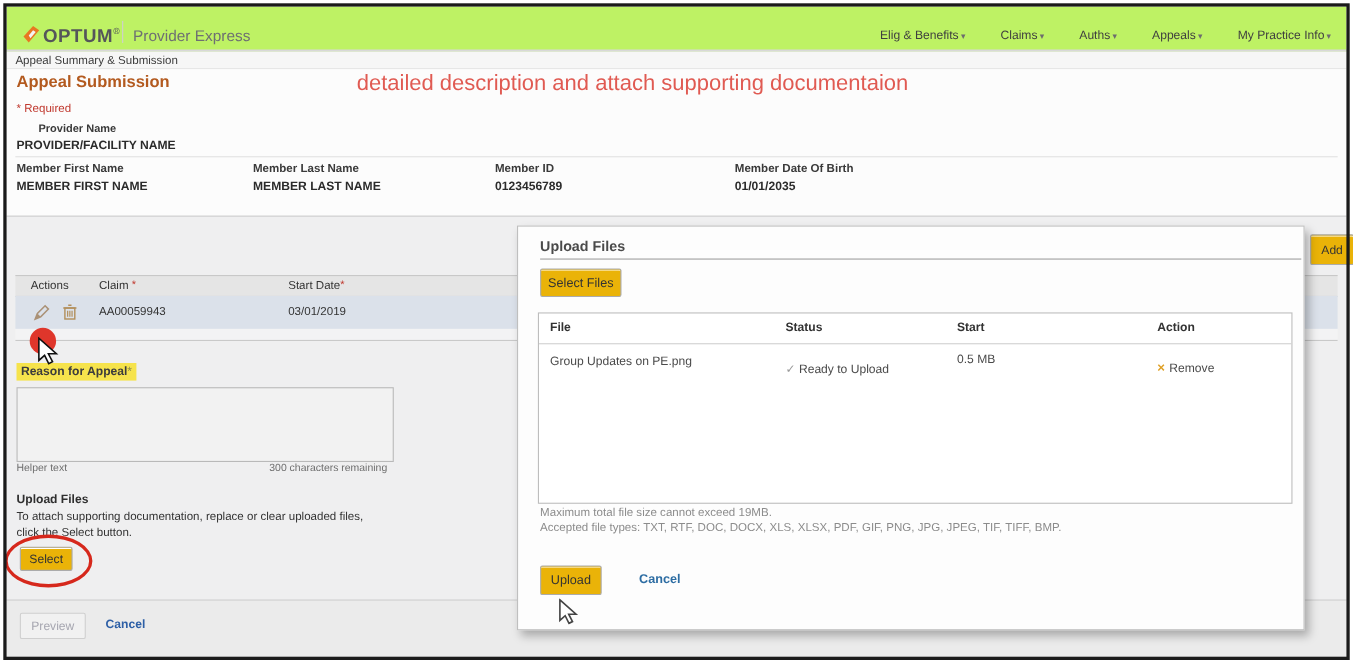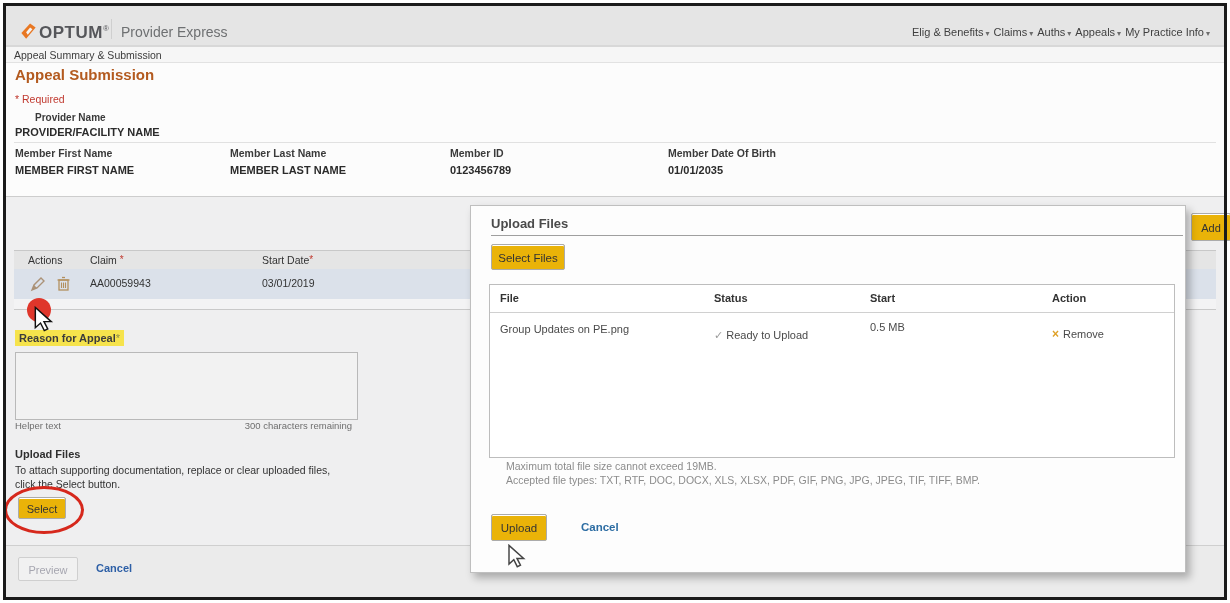--- a/index.html
+++ b/index.html
@@ -2,28 +2,28 @@
 <html><head>
 <meta charset="utf-8">
 <style>
   html,body{margin:0;padding:0;background:#fff;}
   #screen{position:relative;width:1230px;height:603px;background:#fff;
           font-family:"Liberation Sans",sans-serif;overflow:hidden;}
   .abs{position:absolute;}
   .frame{position:absolute;left:3px;top:3px;width:1218px;height:591px;
          border:3px solid #1b1b1b;pointer-events:none;z-index:60;}
   
-  .header{left:6px;top:6px;width:1218px;height:39px;background:#e5e5e5;
+  .header{left:6px;top:6px;width:1218px;height:39px;background:#bef264;
           border-bottom:2px solid #d8d8d8;}
   .brand{left:33px;top:17px;font-size:17px;font-weight:bold;color:#55565a;letter-spacing:.5px;}
   .brand sup{font-size:8px;font-weight:normal;}
   .logo-mark{left:13px;top:16px;}
   .vdiv{left:105px;top:13px;width:1px;height:20px;background:#cfcfcf;}
   .apptitle{left:115px;top:18px;font-size:14px;color:#6e7072;}
-  .nav{right:14px;top:20px;display:flex;gap:4px;font-size:11px;color:#3f3f3f;}
+  .nav{right:14px;top:20px;display:flex;gap:32px;font-size:11px;color:#3f3f3f;}
   .nav .item{cursor:pointer;white-space:nowrap;}
   .caret{font-size:8px;color:#6d6d6d;margin-left:2px;}
   
   .crumbbar{left:6px;top:47px;width:1218px;height:15px;background:#f6f6f6;border-bottom:1px solid #e2e2e2;}
   .crumb{left:14px;top:49px;font-size:10.5px;color:#3c3c3c;}
   
   .zone-top{left:6px;top:63px;width:1218px;height:133px;background:#fcfcfc;}
   .zone-mid{left:6px;top:196px;width:1218px;height:349px;background:#efeff0;border-top:1px solid #cdcdcd;}
   .zone-bottom{left:6px;top:545px;width:1218px;height:52px;background:#ebebeb;border-top:1px solid #cfcfcf;}
   
@@ -75,21 +75,21 @@
          border:1px solid #bfbfbf;box-shadow:4px 5px 8px rgba(0,0,0,.28);z-index:20;}
   .m-title{left:20px;top:10px;font-size:13px;font-weight:bold;color:#4a4a4a;}
   .m-rule{left:20px;top:29px;width:692px;height:1px;background:#9f9f9f;}
   .m-selectfiles{left:20px;top:38px;width:74px;height:26px;line-height:24px;font-size:11.5px;}
   .filebox{left:18px;top:78px;width:684px;height:172px;background:#fff;border:1px solid #bdbdbd;}
   .fb-headrow{position:absolute;left:0;top:0;width:100%;height:27px;border-bottom:1px solid #d0d0d0;}
   .fb-th{position:absolute;top:7px;font-size:11px;font-weight:bold;color:#333;}
   .fb-td{position:absolute;font-size:11px;color:#4a4a4a;}
   .check{color:#9a9a9a;font-size:11px;}
   .removex{color:#dfa128;font-size:12px;font-weight:bold;margin-right:4px;}
-  .m-note{left:20px;font-size:10.5px;color:#8c8c8c;margin-left:15px;}
+  .m-note{left:20px;font-size:10.5px;color:#8c8c8c;}
   .m-uploadbtn{left:20px;top:308px;width:56px;height:27px;line-height:25px;font-size:11.5px;}
   .m-cancel{left:110px;top:315px;font-size:11.5px;font-weight:bold;color:#2d6da3;cursor:pointer;}
 </style>
 </head>
 <body>
 
 <div id="screen">
 
   <div class="abs header">
     <svg class="abs logo-mark" width="19" height="19" viewBox="0 0 24 24">
@@ -113,20 +113,21 @@
   <div class="abs crumbbar"></div>
   <div class="abs crumb">Appeal Summary &amp; Submission</div>
 
   <div class="abs zone-top"></div>
   <div class="abs zone-mid"></div>
   <div class="abs zone-bottom"></div>
 
   <div class="abs pagetitle">Appeal Submission</div>
   <div class="abs required-note">* Required</div>
   <div class="abs annotation">
+    <div>detailed description and attach supporting documentaion</div>
   </div>
   <div class="abs provlabel">Provider Name</div>
   <div class="abs provvalue">PROVIDER/FACILITY NAME</div>
   <div class="abs hline1"></div>
 
   <div class="abs fld-label" style="left:15px">Member First Name</div>
   <div class="abs fld-value" style="left:15px">MEMBER FIRST NAME</div>
   <div class="abs fld-label" style="left:230px">Member Last Name</div>
   <div class="abs fld-value" style="left:230px">MEMBER LAST NAME</div>
   <div class="abs fld-label" style="left:450px">Member ID</div>

